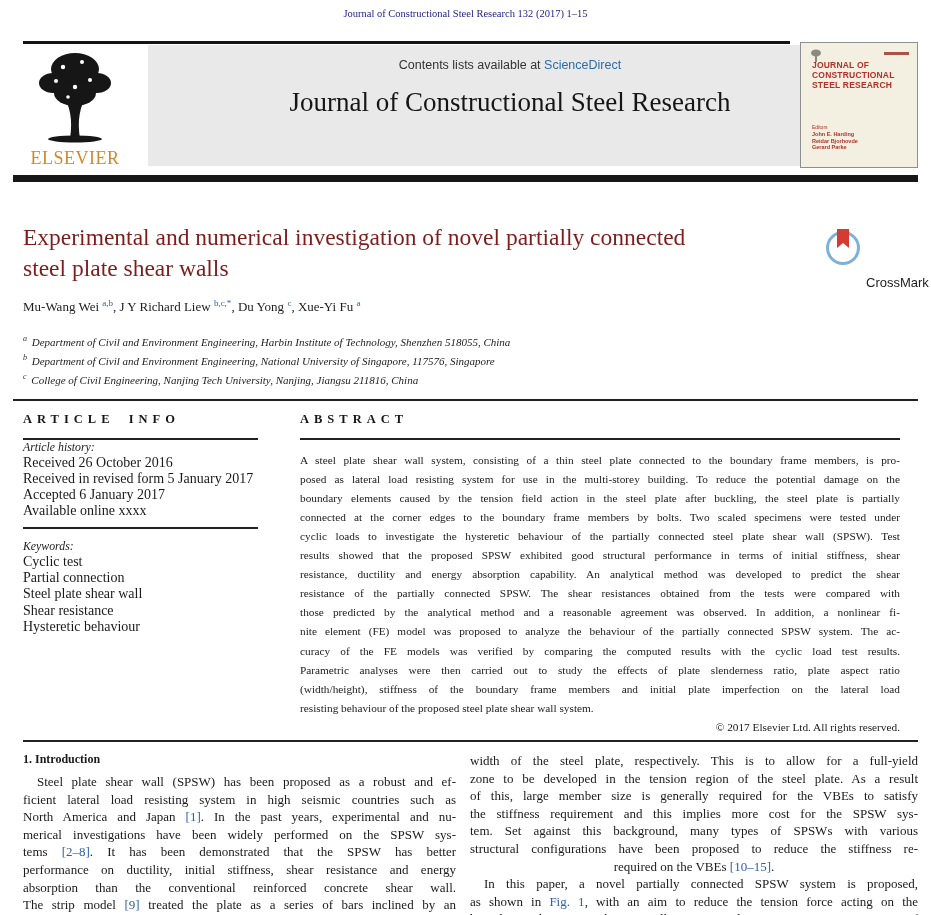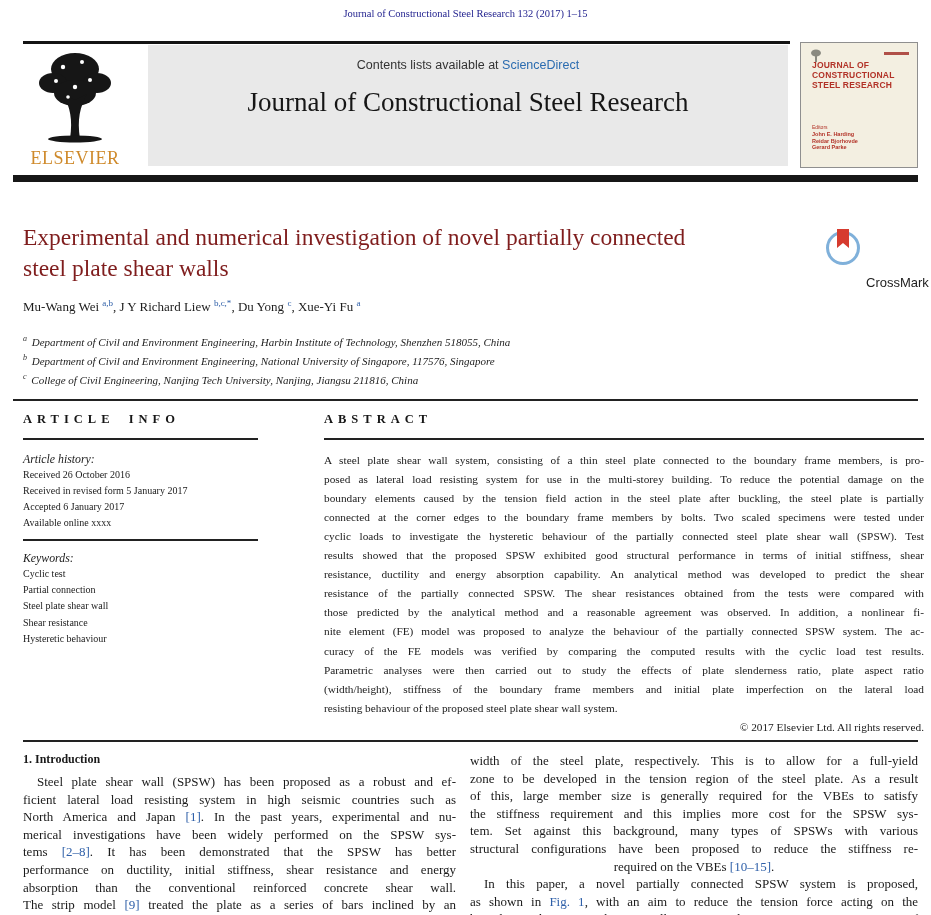--- a/index.html
+++ b/index.html
@@ -22,21 +22,21 @@
               font-size:10.5px;color:var(--header-blue);}
 
   .rule-thin-top{position:absolute;top:41px;left:23px;width:767px;height:3px;background:#141414;}
   .rule-thick{position:absolute;top:175px;left:13px;width:905px;height:7px;background:#171717;}
   .rule-mid{position:absolute;top:399px;left:13px;width:905px;height:2px;background:#222;}
   .rule-body{position:absolute;top:740px;left:23px;width:895px;height:2px;background:#222;}
 
   .elsevier{position:absolute;left:24px;top:47px;width:102px;text-align:center;}
   .elsevier-label{font-size:18px;letter-spacing:.5px;color:var(--elsevier-gold);margin-top:1px;}
 
-  .banner-box{position:absolute;left:148px;top:45px;width:640px;height:121px;background:var(--banner-gray);}
+  .banner-box{position:absolute;left:148px;top:45px;width:640px;height:121px;background:var(--banner-gray);padding-left:42px;}
   .contents-line{margin-top:13px;text-align:center;font-family:"Liberation Sans",sans-serif;
                  font-size:12.5px;color:#333;}
   .contents-line .sd{color:var(--sd-blue);}
   .banner-title{margin-top:15px;text-align:center;font-size:27px;color:#161616;}
 
   .cover{position:absolute;left:800px;top:42px;width:118px;height:126px;background:var(--cover-bg);
          border:1px solid #8f8f8f;box-sizing:border-box;}
   .cover-issn{position:absolute;top:9px;right:8px;width:25px;height:3px;background:#b05048;}
   .cover-minilogo{position:absolute;top:6px;left:9px;}
   .cover-title{position:absolute;left:11px;top:17px;width:98px;color:var(--cover-red);
@@ -63,26 +63,26 @@
 
   .affils{position:absolute;left:23px;top:331px;font-size:11px;font-style:italic;color:#222;}
   .affils .bl{line-height:15.5px;}
   .affils sup{font-size:8px;margin-right:2px;color:#333;}
 
   .sec-heading{font-size:12.5px;font-weight:700;letter-spacing:5px;word-spacing:6px;color:#161616;}
   .sec-rule{margin-top:11px;height:1.6px;background:#222;}
 
   .info-col{position:absolute;left:23px;top:412px;width:240px;}
   .info-col .sec-rule{width:235px;}
-  .info-label{margin-top:12px;font-size:11.8px;font-style:italic;}
-  .info-lines .ln{font-size:10px;line-height:16.2px;white-space:nowrap;}
+  .info-label{font-size:11.8px;font-style:italic;}
+  .info-lines .ln{font-size:14px;line-height:16.2px;white-space:nowrap;}
   .info-col .sec-rule.mid{margin-top:8px;}
   .kw-label{margin-top:10px;font-size:11.8px;font-style:italic;}
 
-  .abs-col{position:absolute;left:324px;top:412px;width:600px;}
+  .abs-col{position:absolute;left:300px;top:412px;width:600px;}
   .abs-col .sec-rule{width:600px;}
   .abs-lines{margin-top:11px;}
   .abs-lines .ln{font-size:11.3px;line-height:19.1px;white-space:nowrap;
                  text-align:justify;text-align-last:justify;}
   .abs-lines .ln:last-child{text-align-last:left;}
   .abs-copyright{margin-top:3px;font-size:11.3px;text-align:right;}
 
   .col-left{position:absolute;left:23px;top:752px;width:433px;}
   .col-right{position:absolute;left:470px;top:752px;width:448px;}
   .intro-heading{font-size:12px;font-weight:700;margin-bottom:6px;}

